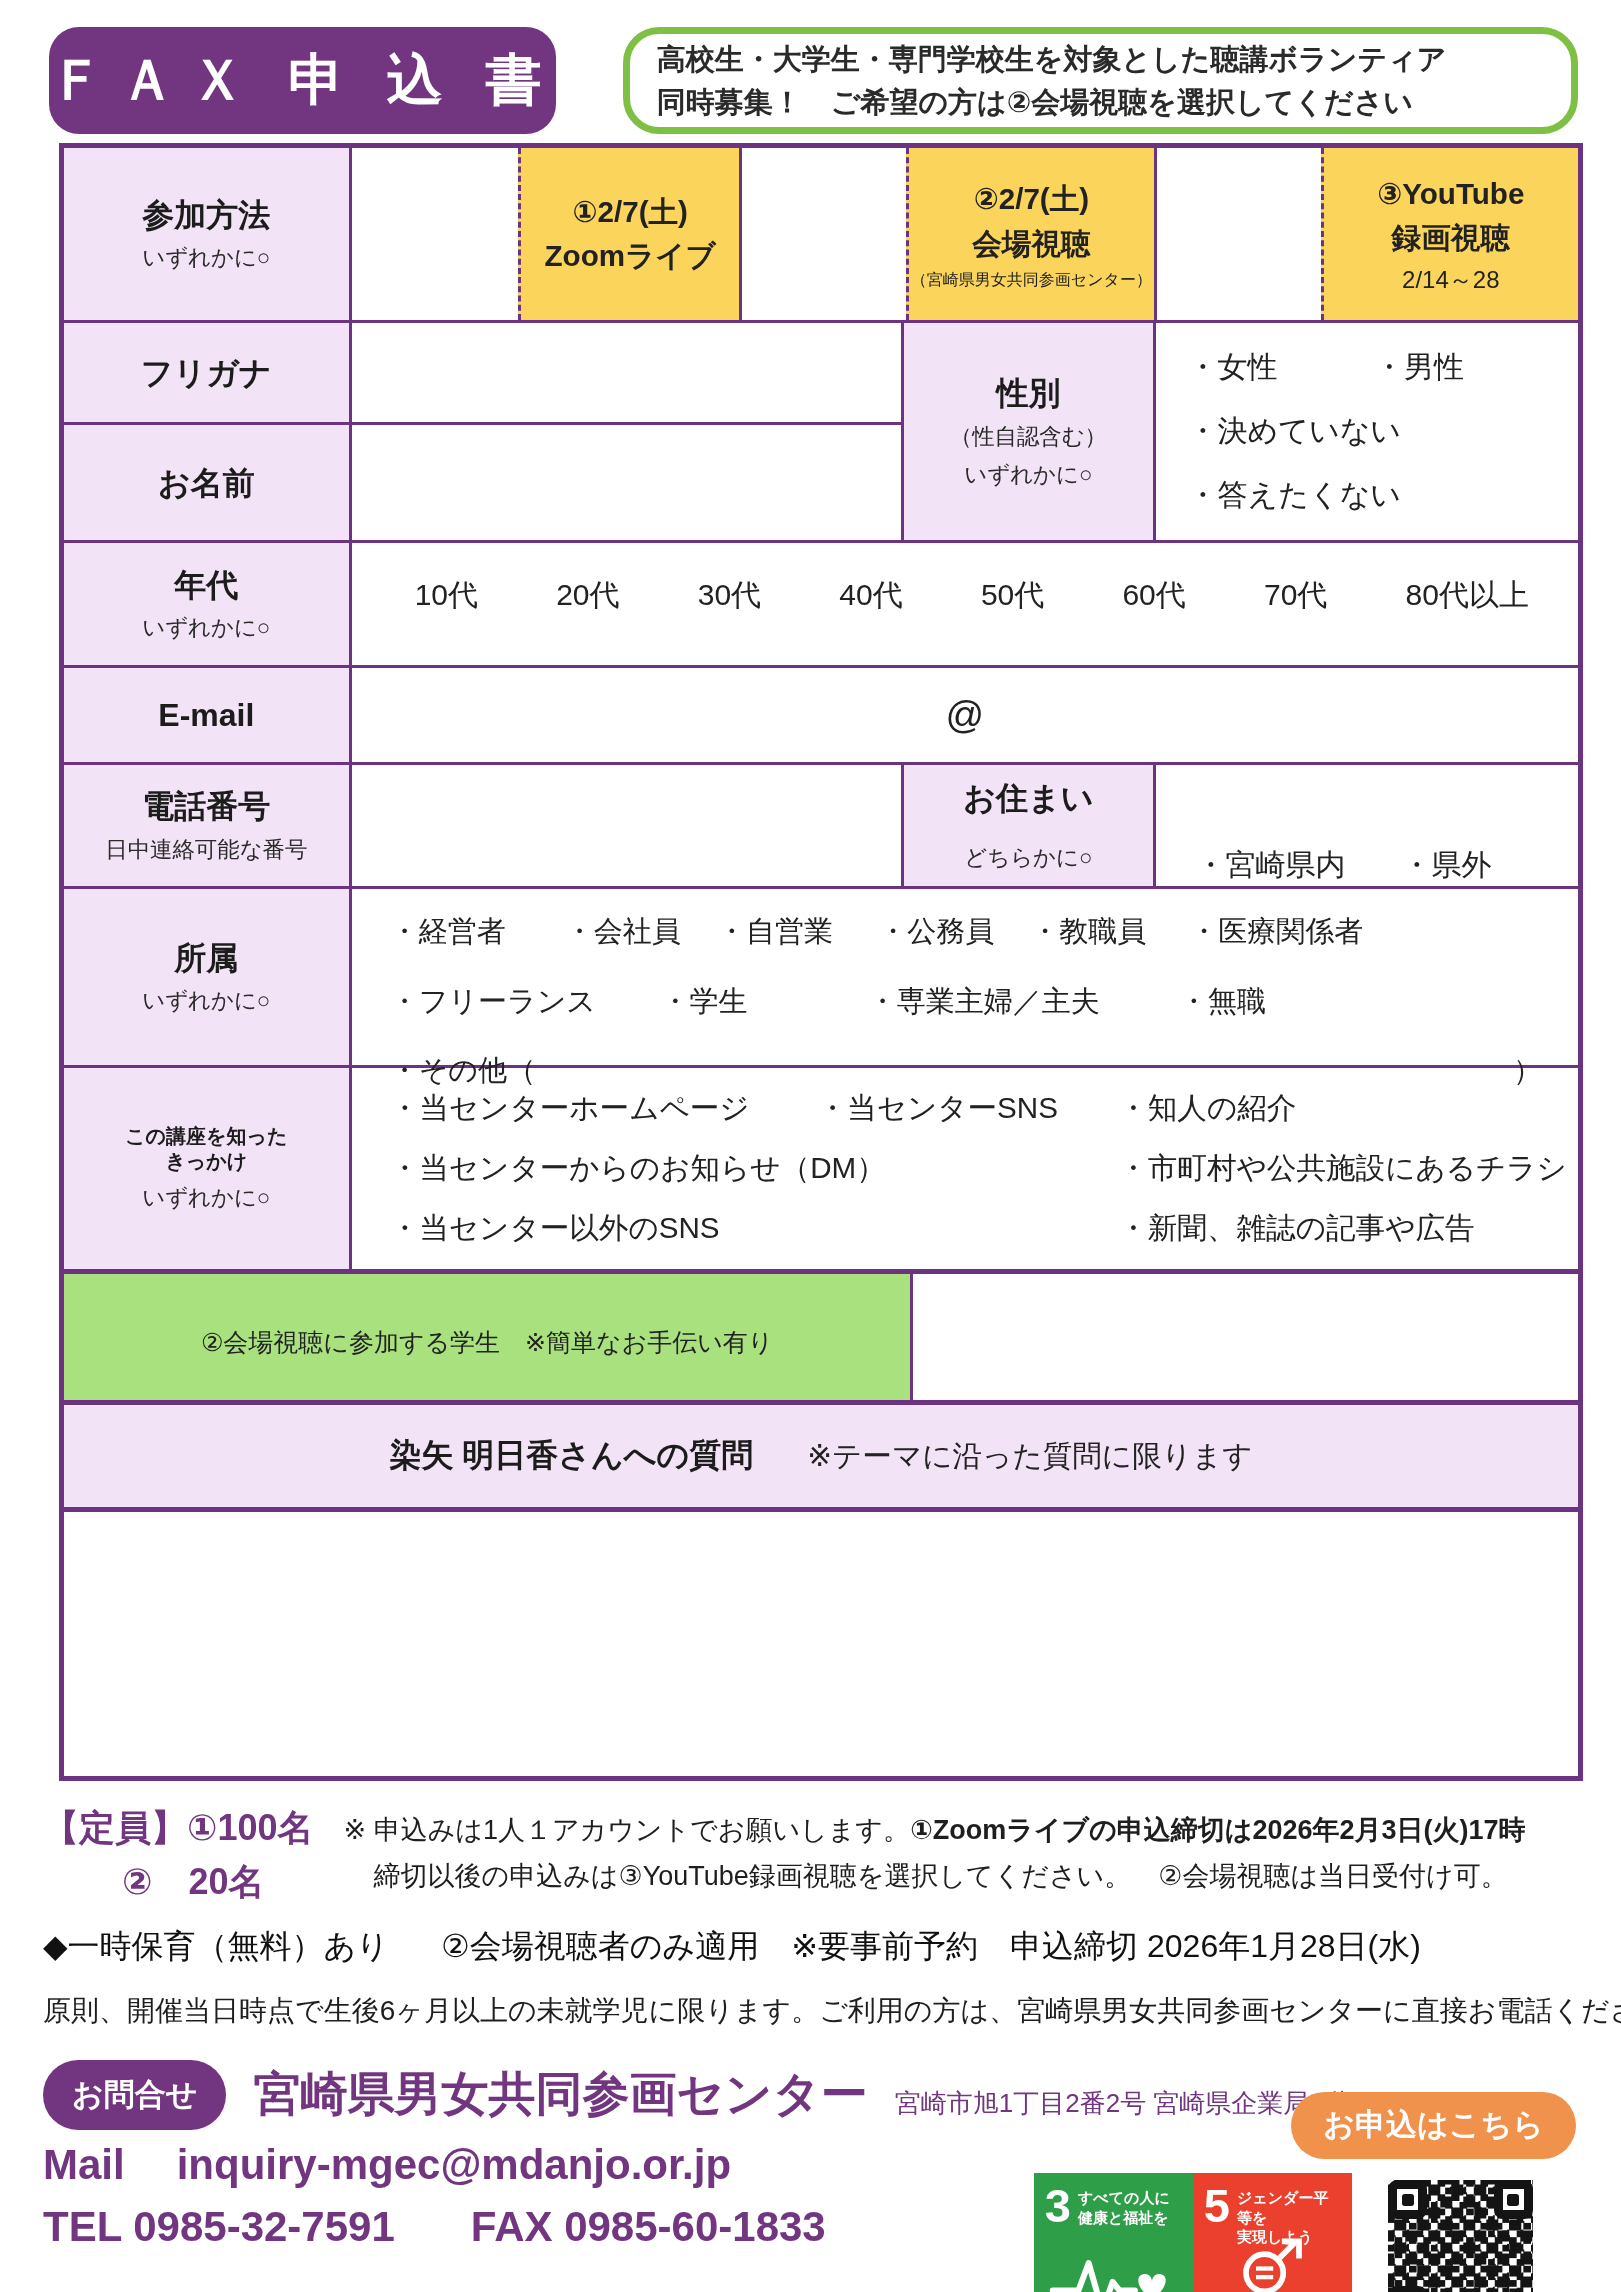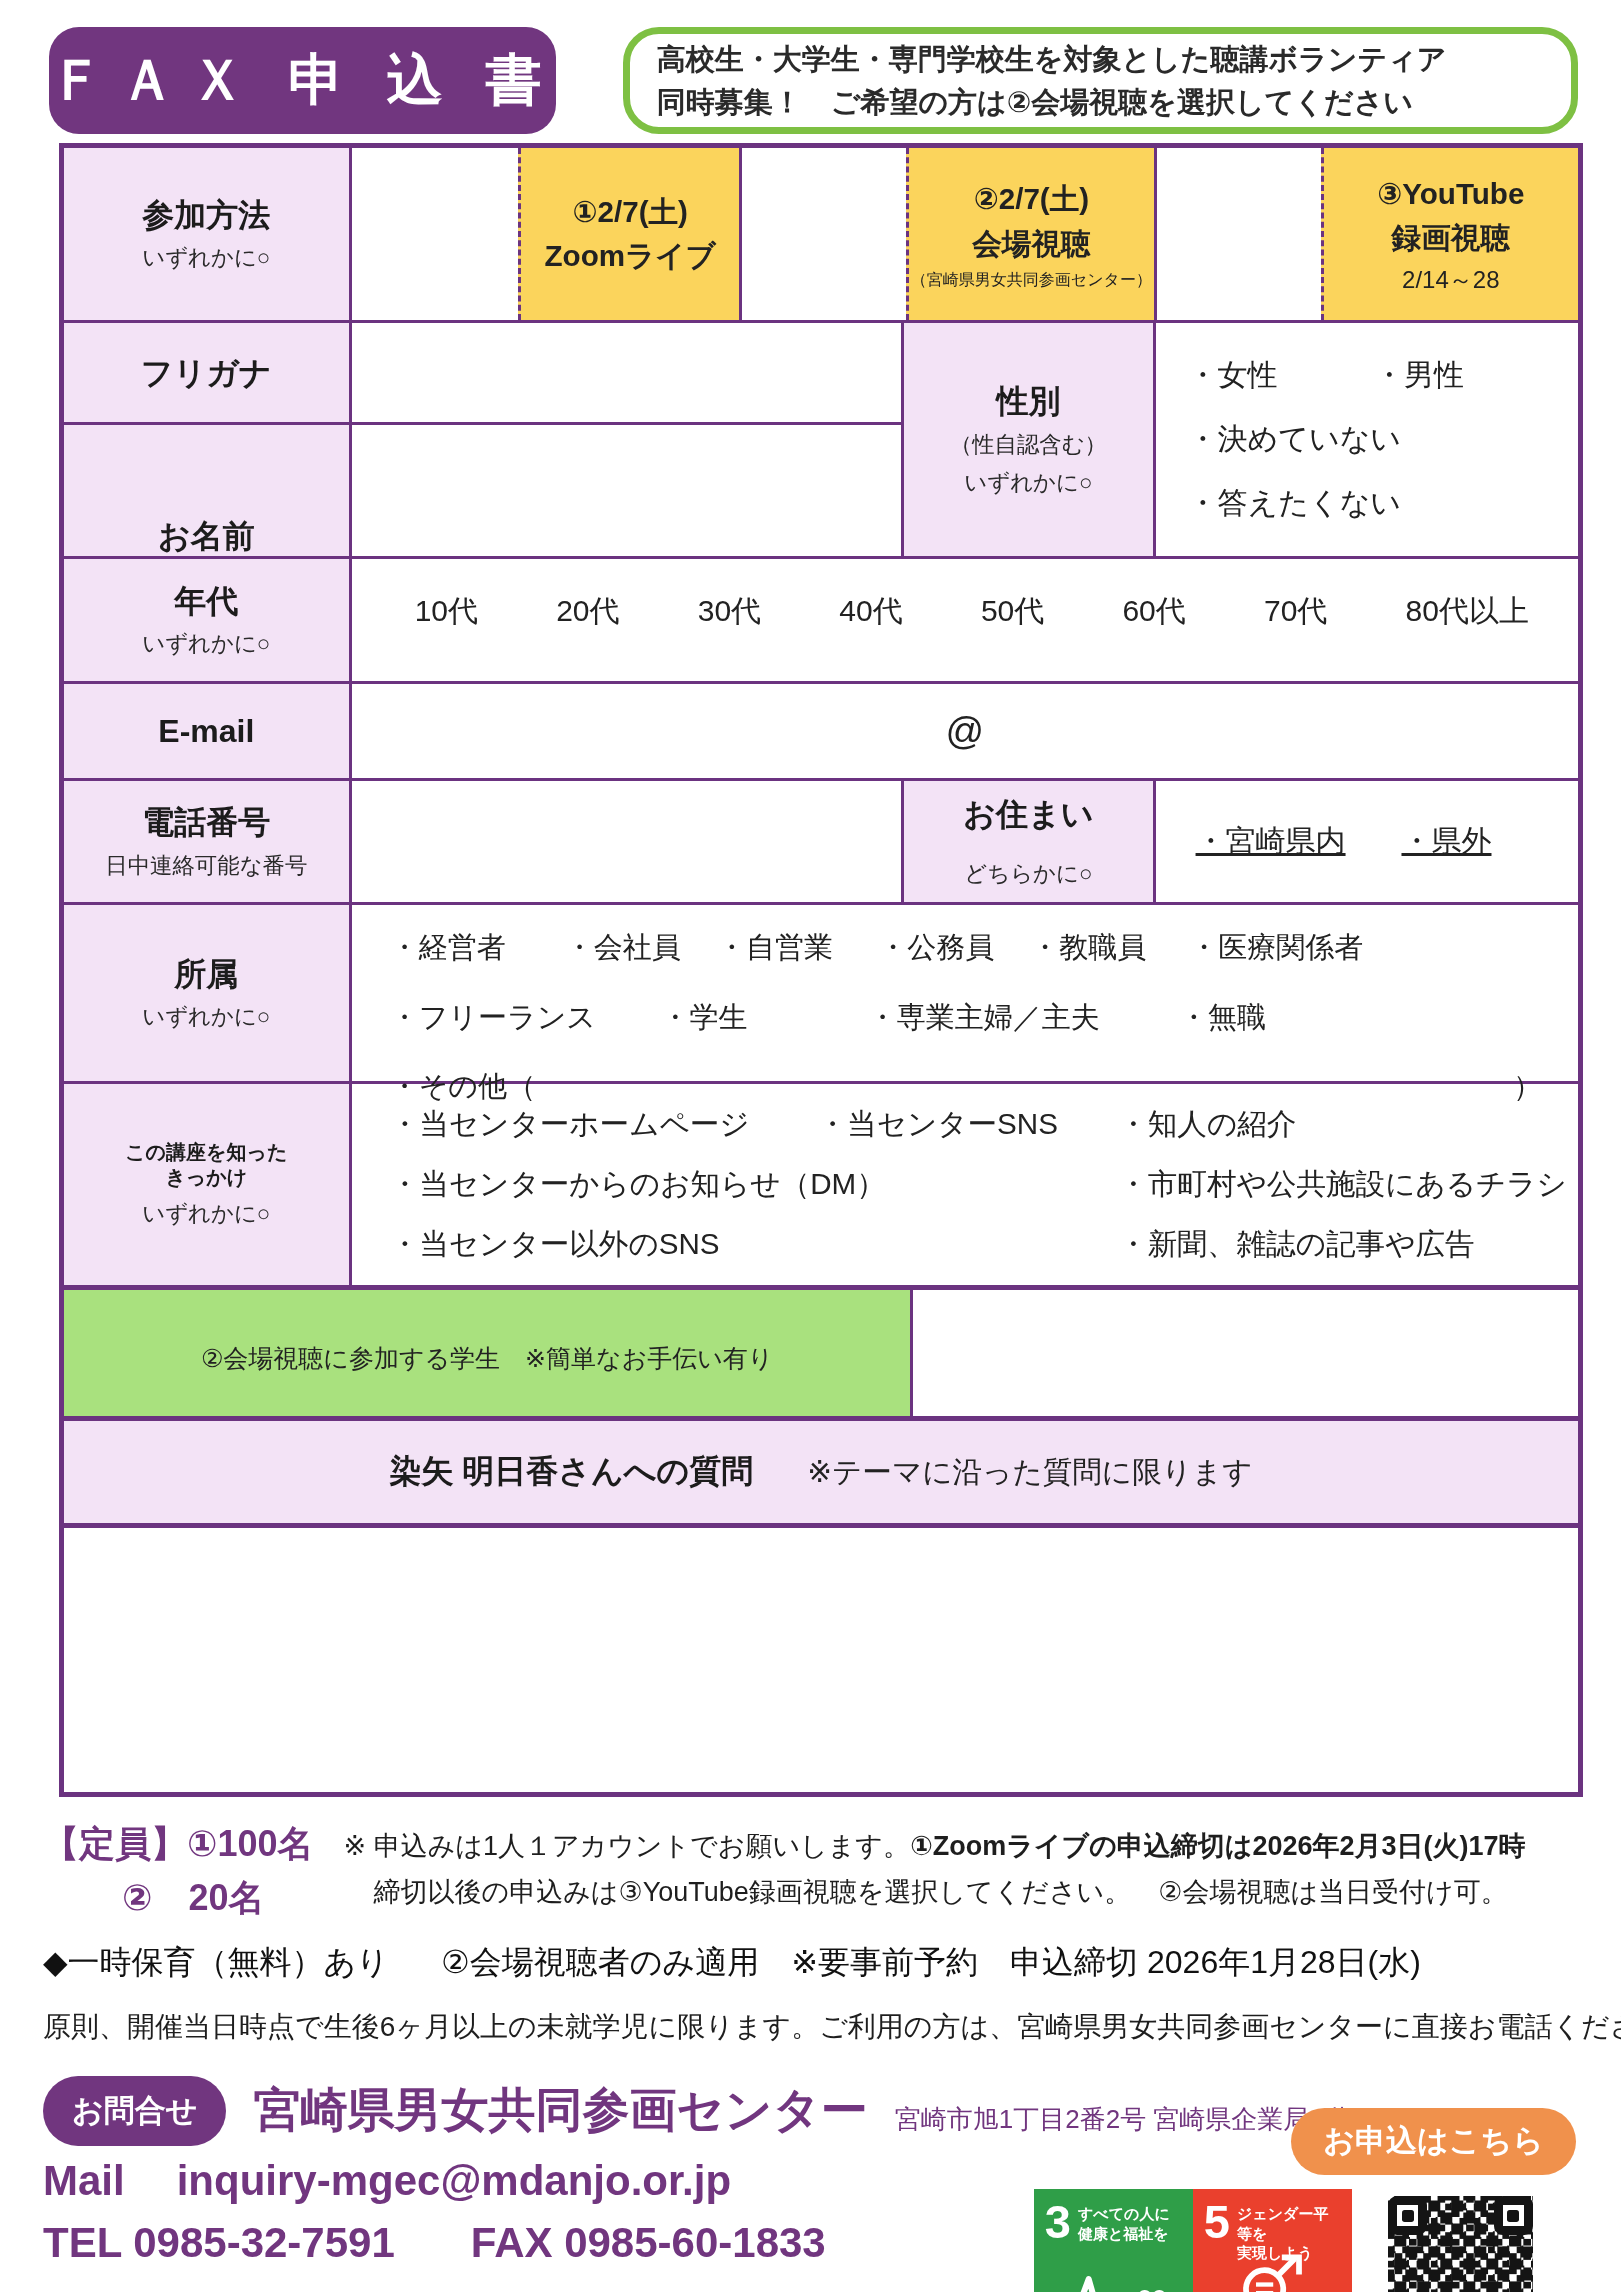--- a/index.html
+++ b/index.html
@@ -61,21 +61,21 @@
   .age-opts{flex:1;display:flex;align-items:center;justify-content:space-between;padding:0 49px 18px 63px;font-size:30px;}
 
   
   .h-mail{height:97px;}
   .email-box{flex:1;display:flex;align-items:center;justify-content:center;font-size:38px;color:#222;}
 
   
   .h-phone{height:124px;}
   .f-input{flex:0 0 36.5%;background:#fff;}
   .f-reslabel{flex:0 0 16.6%;gap:17px;}
-  .res-opts{flex:1;display:flex;align-items:center;padding:0 8px 0 40px;font-size:30px;text-decoration:underline;}
+  .res-opts{flex:1;display:flex;align-items:flex-end;padding:0 8px 0 40px;font-size:30px;}
   .res-opts span:first-child{width:55%;}
 
   
   .h-occ{height:179px;justify-content:flex-end;}
   .occ-content{flex:1;padding:23px 36px 0 38px;font-size:29px;}
   .occ-line{display:flex;margin-bottom:29.6px;white-space:nowrap;}
   .occ-line1 span:nth-child(1){width:15.2%;} .occ-line1 span:nth-child(2){width:13.2%;}
   .occ-line1 span:nth-child(3){width:14.0%;} .occ-line1 span:nth-child(4){width:13.2%;}
   .occ-line1 span:nth-child(5){width:13.8%;}
   .occ-line2 span:nth-child(1){width:23.5%;} .occ-line2 span:nth-child(2){width:18.0%;}
@@ -198,21 +198,21 @@
         <div class="label-sub">いずれかに○</div>
       </div>
       <div class="g-cell g-bl g-span gender-opts">
         <div class="gender-line1">
           <span>・女性</span>
           <span>・男性</span>
         </div>
         <div>・決めていない</div>
         <div>・答えたくない</div>
       </div>
-      <div class="g-cell lavcell g-bt g-r2" style="height:134px;justify-content:flex-end;">
+      <div class="g-cell lavcell g-bt g-r2" style="height:118px;">
         <div class="label-main">お名前</div>
       </div>
       <div class="g-cell g-bl g-bt g-r2 g-input"></div>
     </div>
 
     <div class="band h-age">
       <div class="cell lavcell w-label">
         <div class="label-main">年代</div>
         <div class="label-sub">いずれかに○</div>
       </div>

